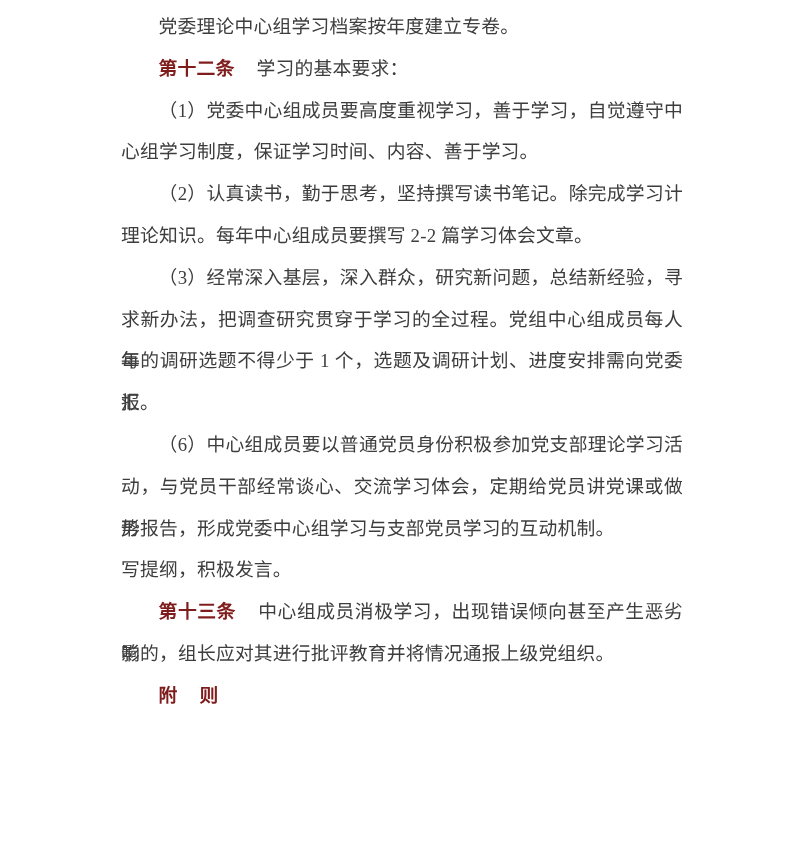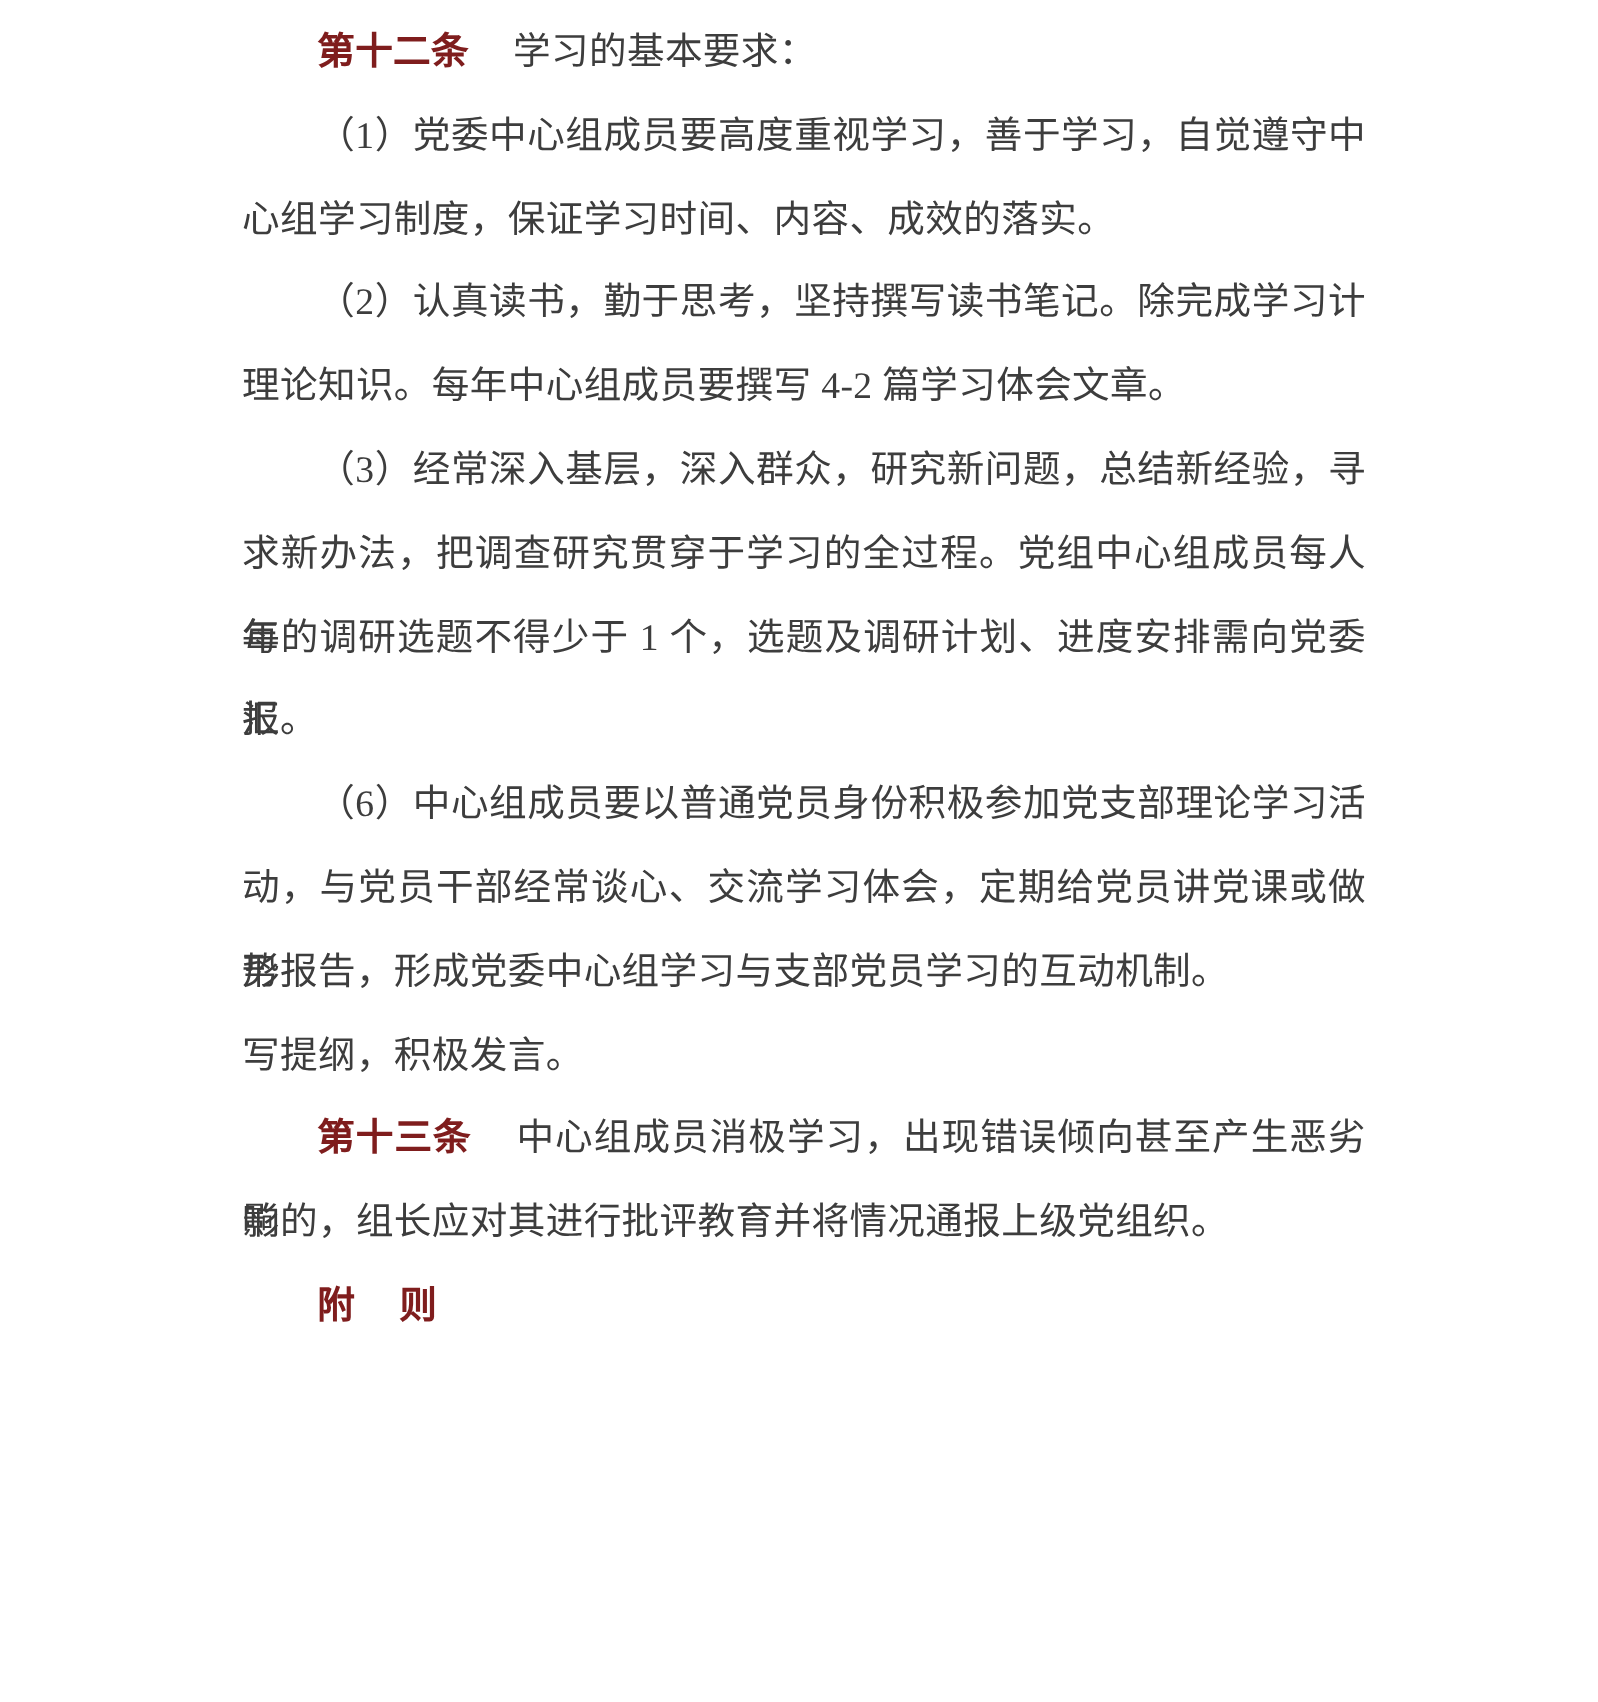--- a/index.html
+++ b/index.html
@@ -45,25 +45,26 @@
     display: inline-block;
     width: 22px;
     height: 1px;
   }
 </style>
 </head>
 <body>
 
 <div class="page">
   <div class="text-block" id="lines-container">
+      <div class="line indent"><span class="seg">党委理论中心组学习档案按年度建立专卷。</span></div>
       <div class="line indent"><span class="seg bold">第十二条</span><span class="gap"></span><span class="seg">学习的基本要求：</span></div>
       <div class="line indent fill"><span class="seg">（1）党委中心组成员要高度重视学习，善于学习，自觉遵守中</span></div>
-      <div class="line"><span class="seg">心组学习制度，保证学习时间、内容、成效的落实。</span></div>
+      <div class="line"><span class="seg">心组学习制度，保证学习时间、内容、善于学习。</span></div>
       <div class="line indent fill"><span class="seg">（2）认真读书，勤于思考，坚持撰写读书笔记。除完成学习计</span></div>
-      <div class="line"><span class="seg">理论知识。每年中心组成员要撰写 4-2 篇学习体会文章。</span></div>
+      <div class="line"><span class="seg">理论知识。每年中心组成员要撰写 2-2 篇学习体会文章。</span></div>
       <div class="line indent fill"><span class="seg">（3）经常深入基层，深入群众，研究新问题，总结新经验，寻</span></div>
       <div class="line fill"><span class="seg">求新办法，把调查研究贯穿于学习的全过程。党组中心组成员每人每</span></div>
       <div class="line fill"><span class="seg">年的调研选题不得少于 1 个，选题及调研计划、进度安排需向党委汇</span></div>
       <div class="line"><span class="seg">报。</span></div>
       <div class="line indent fill"><span class="seg">（6）中心组成员要以普通党员身份积极参加党支部理论学习活</span></div>
       <div class="line fill"><span class="seg">动，与党员干部经常谈心、交流学习体会，定期给党员讲党课或做形</span></div>
       <div class="line"><span class="seg">势报告，形成党委中心组学习与支部党员学习的互动机制。</span></div>
       <div class="line"><span class="seg">写提纲，积极发言。</span></div>
       <div class="line indent fill"><span class="seg bold">第十三条</span><span class="gap"></span><span class="seg">中心组成员消极学习，出现错误倾向甚至产生恶劣影</span></div>
       <div class="line"><span class="seg">响的，组长应对其进行批评教育并将情况通报上级党组织。</span></div>

